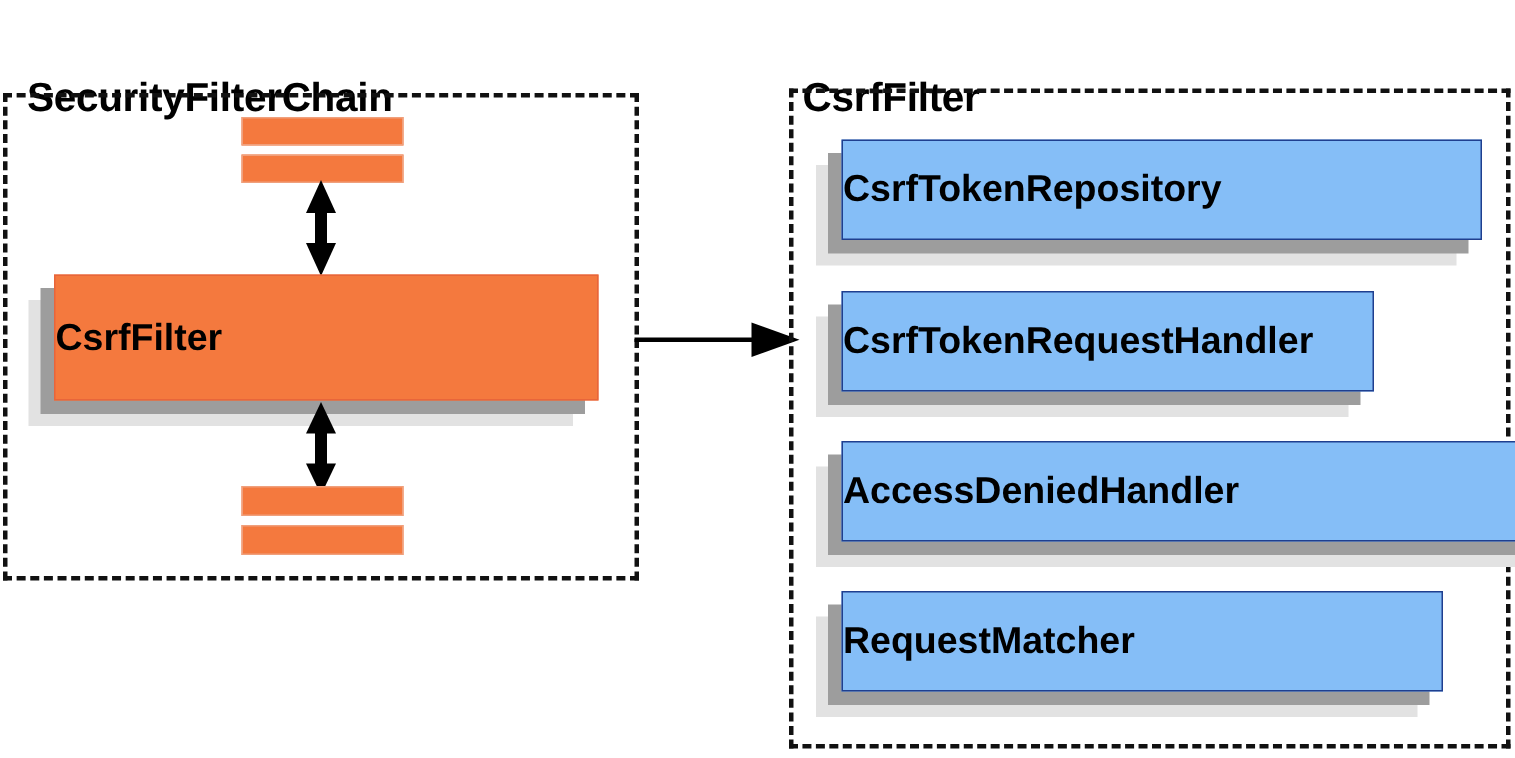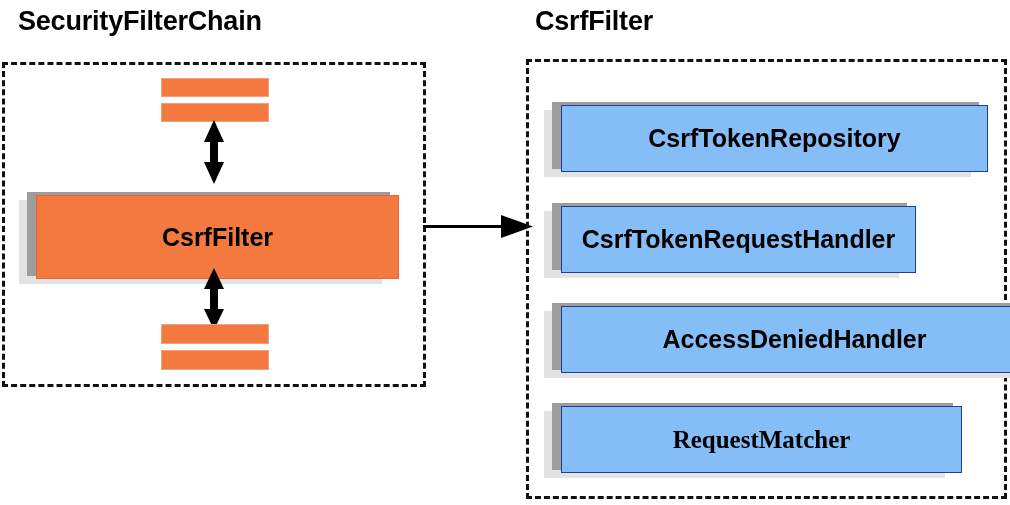--- a/index.html
+++ b/index.html
@@ -16,20 +16,21 @@
     -webkit-font-smoothing: antialiased;
   }
 
   .panel-title {
     position: absolute;
     font-weight: bold;
     font-size: 27px;
     color: #000000;
     letter-spacing: -0.2px;
     white-space: nowrap;
+    margin-top: 44px;
   }
   #title-left  { left: 18px;  top: 6px; }
   #title-right { left: 535px; top: 6px; }
 
   .dashed-panel {
     position: absolute;
     border: 3px dashed #111111;
     box-sizing: border-box;
     background: transparent;
   }
@@ -53,26 +54,26 @@
   }
   .stack-box .layer.mid {
     background: #9d9d9d;
     left: -9px;
     top: 9px;
     width: 100%;
     height: 100%;
   }
   .stack-box .layer.face {
     left: 0;
-    top: 12px;
+    top: 0;
     width: 100%;
     height: 100%;
     display: flex;
     align-items: center;
-    justify-content: center;
+    justify-content: flex-start;
   }
   .stack-box .label {
     font-weight: bold;
     color: #000000;
     white-space: nowrap;
     text-align: center;
   }
 
   
   .face-orange {
@@ -170,19 +171,19 @@
 </div>
 
 <div class="stack-box" style="left:561px; top:294px; width:467px; height:67px;">
   <div class="layer back"></div>
   <div class="layer mid"></div>
   <div class="layer face face-blue">
     <span class="label">AccessDeniedHandler</span>
   </div>
 </div>
 
-<div class="stack-box" style="left:561px; top:394px; width:401px; height:67px;font-family:Liberation Serif, serif;">
+<div class="stack-box" style="left:561px; top:394px; width:401px; height:67px;">
   <div class="layer back"></div>
   <div class="layer mid"></div>
   <div class="layer face face-blue">
     <span class="label">RequestMatcher</span>
   </div>
 </div>
 
 </body></html>

